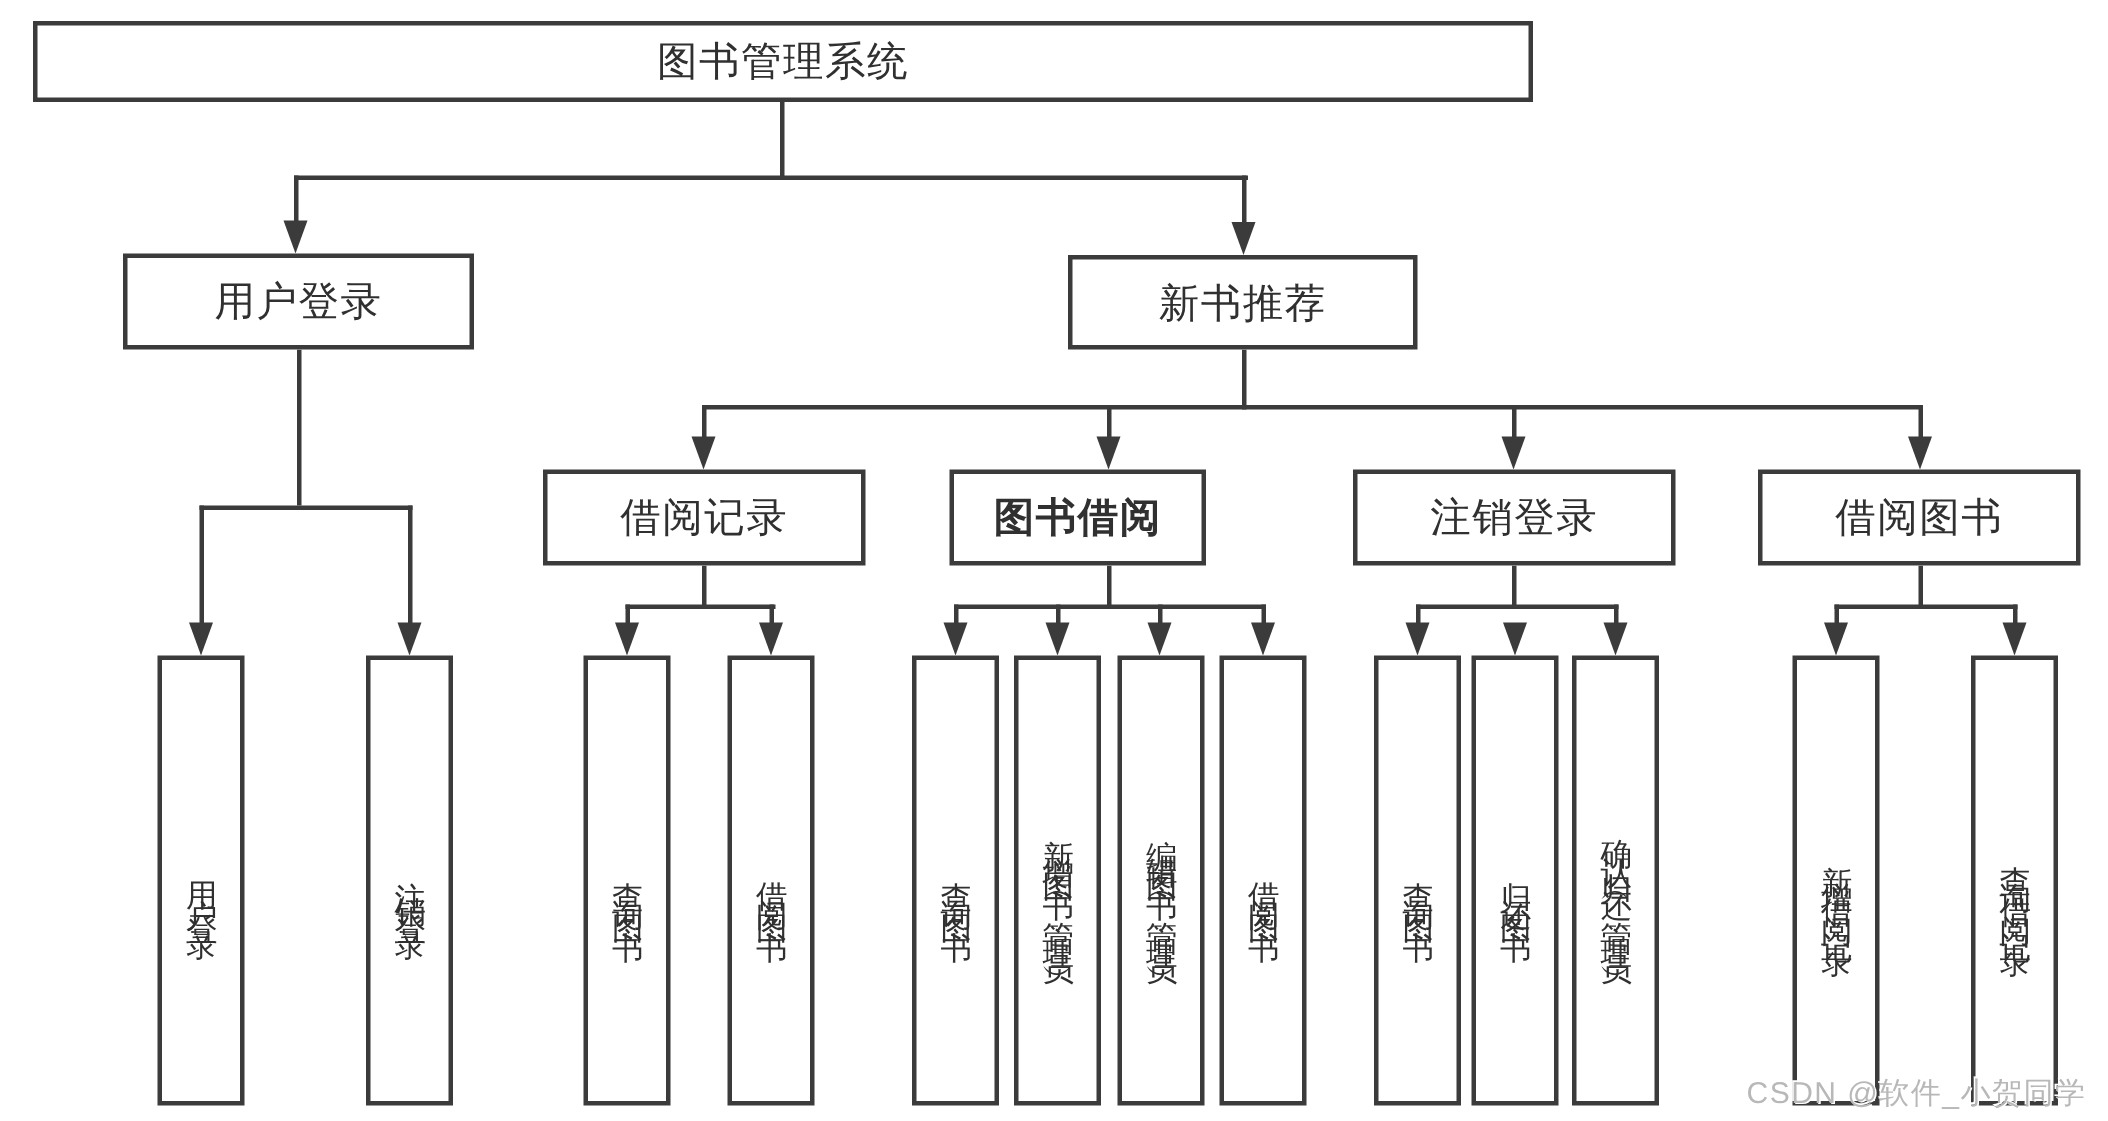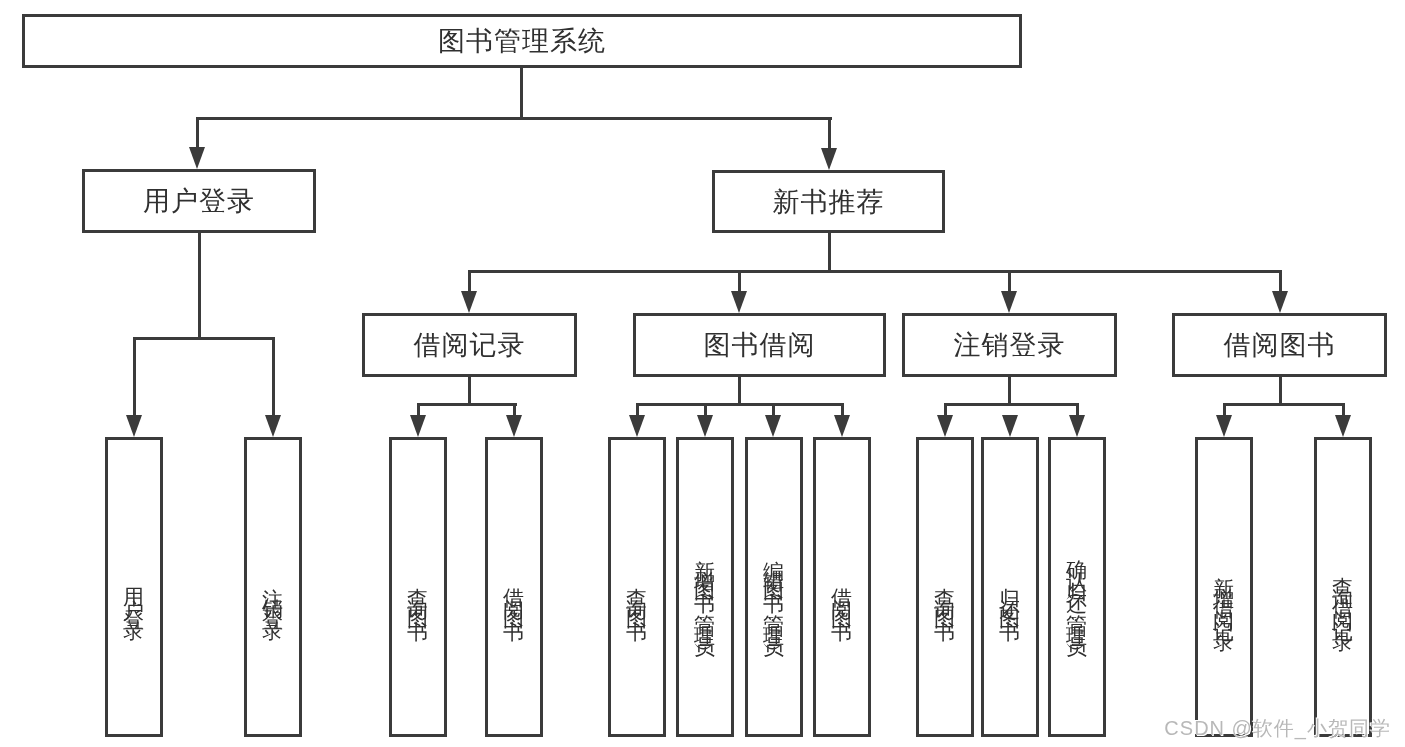--- a/index.html
+++ b/index.html
@@ -112,21 +112,21 @@
   <div class="box" style="left:82px;top:169px;width:234px;height:64px;">
     <span>用户登录</span>
   </div>
   <div class="box" style="left:712px;top:170px;width:233px;height:63px;">
     <span>新书推荐</span>
   </div>
 
   <div class="box" style="left:362px;top:313px;width:215px;height:64px;">
     <span>借阅记录</span>
   </div>
-  <div class="box" style="left:633px;top:313px;width:253px;height:64px;">
+  <div class="box" style="left:633px;top:313px;width:171px;height:64px;font-weight:bold;">
     <span>图书借阅</span>
   </div>
   <div class="box" style="left:902px;top:313px;width:215px;height:64px;">
     <span>注销登录</span>
   </div>
   <div class="box" style="left:1172px;top:313px;width:215px;height:64px;">
     <span>借阅图书</span>
   </div>
 
   <div class="box vbox" style="left:105px;top:437px;width:58px;height:300px;">

